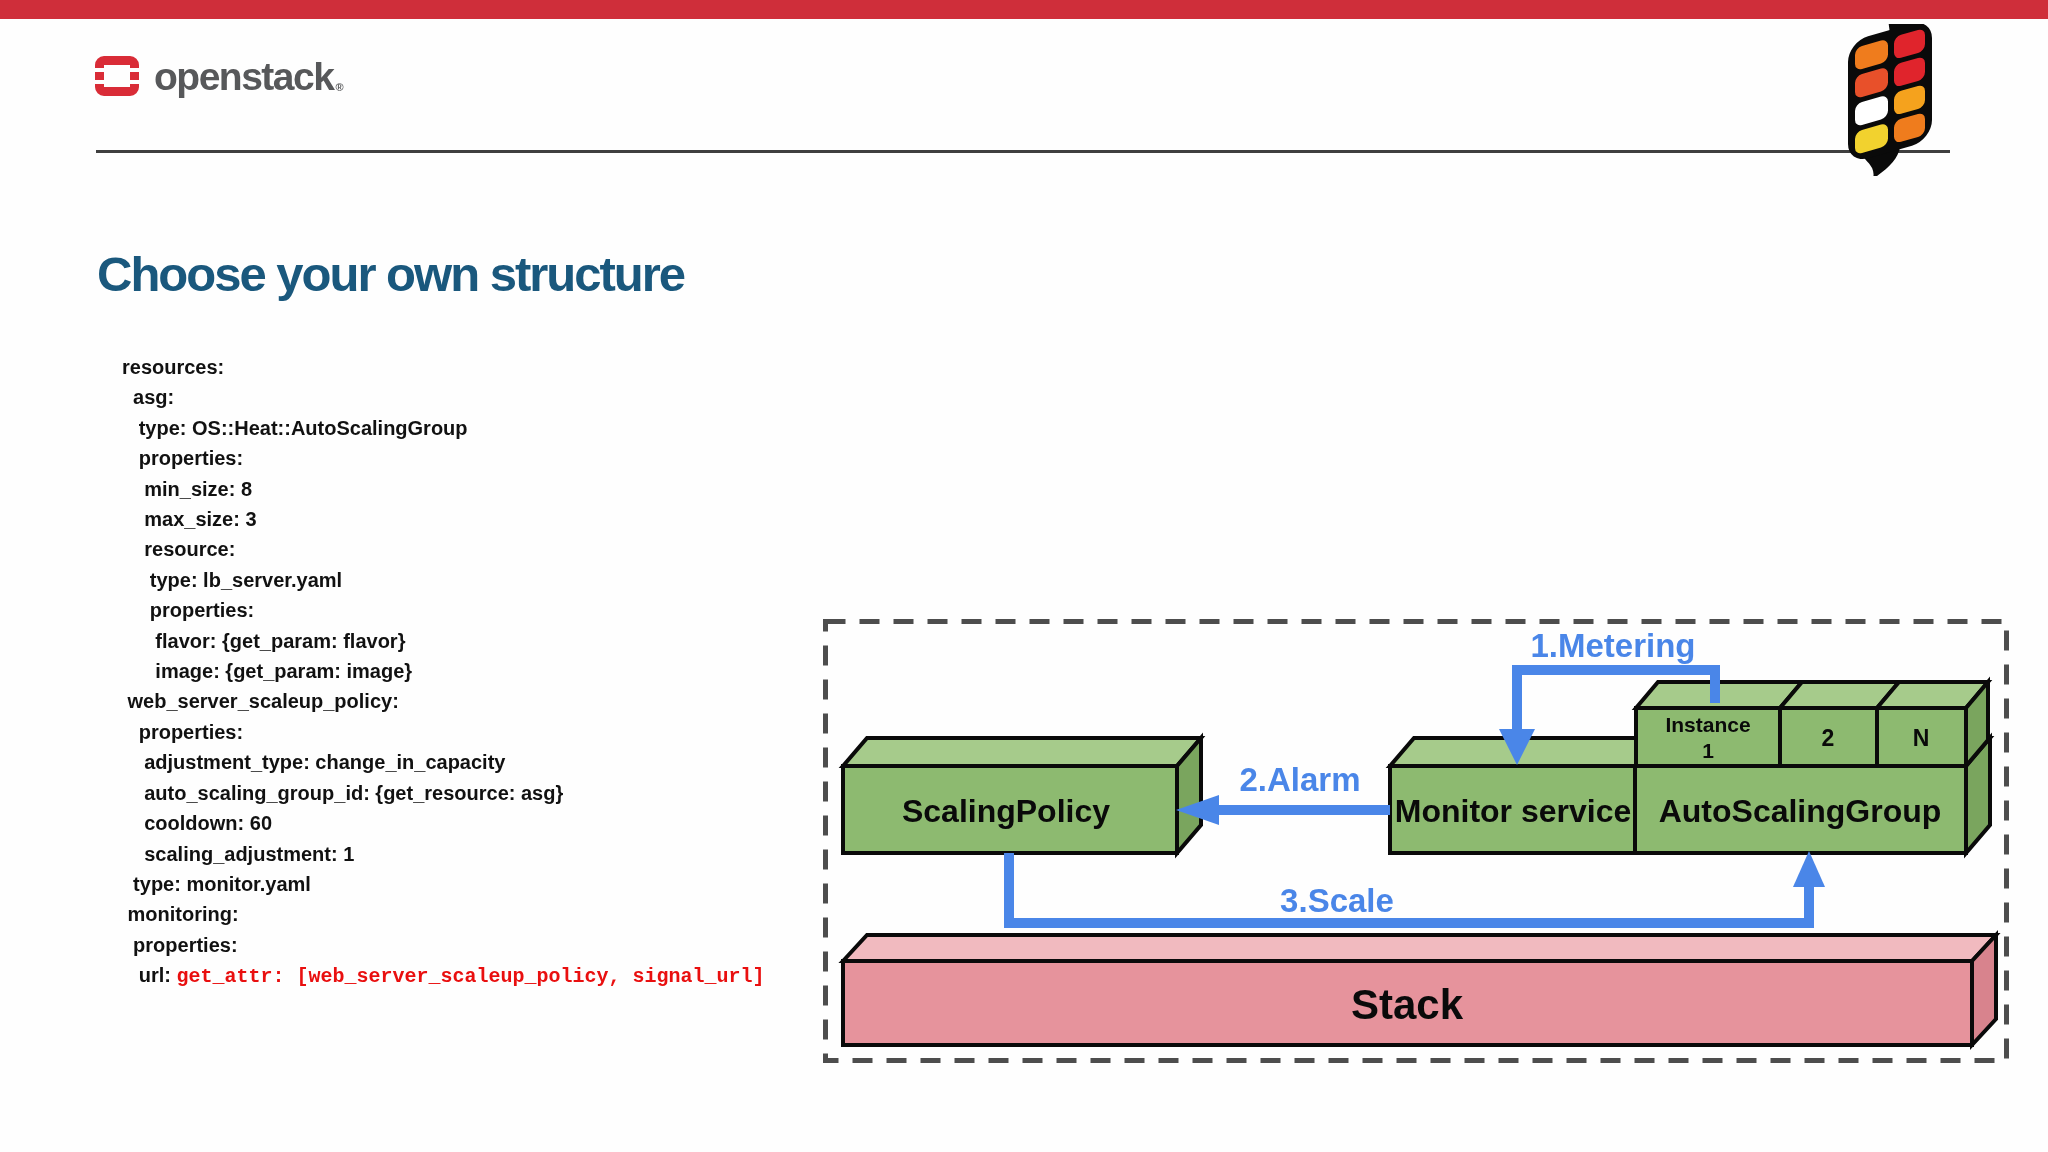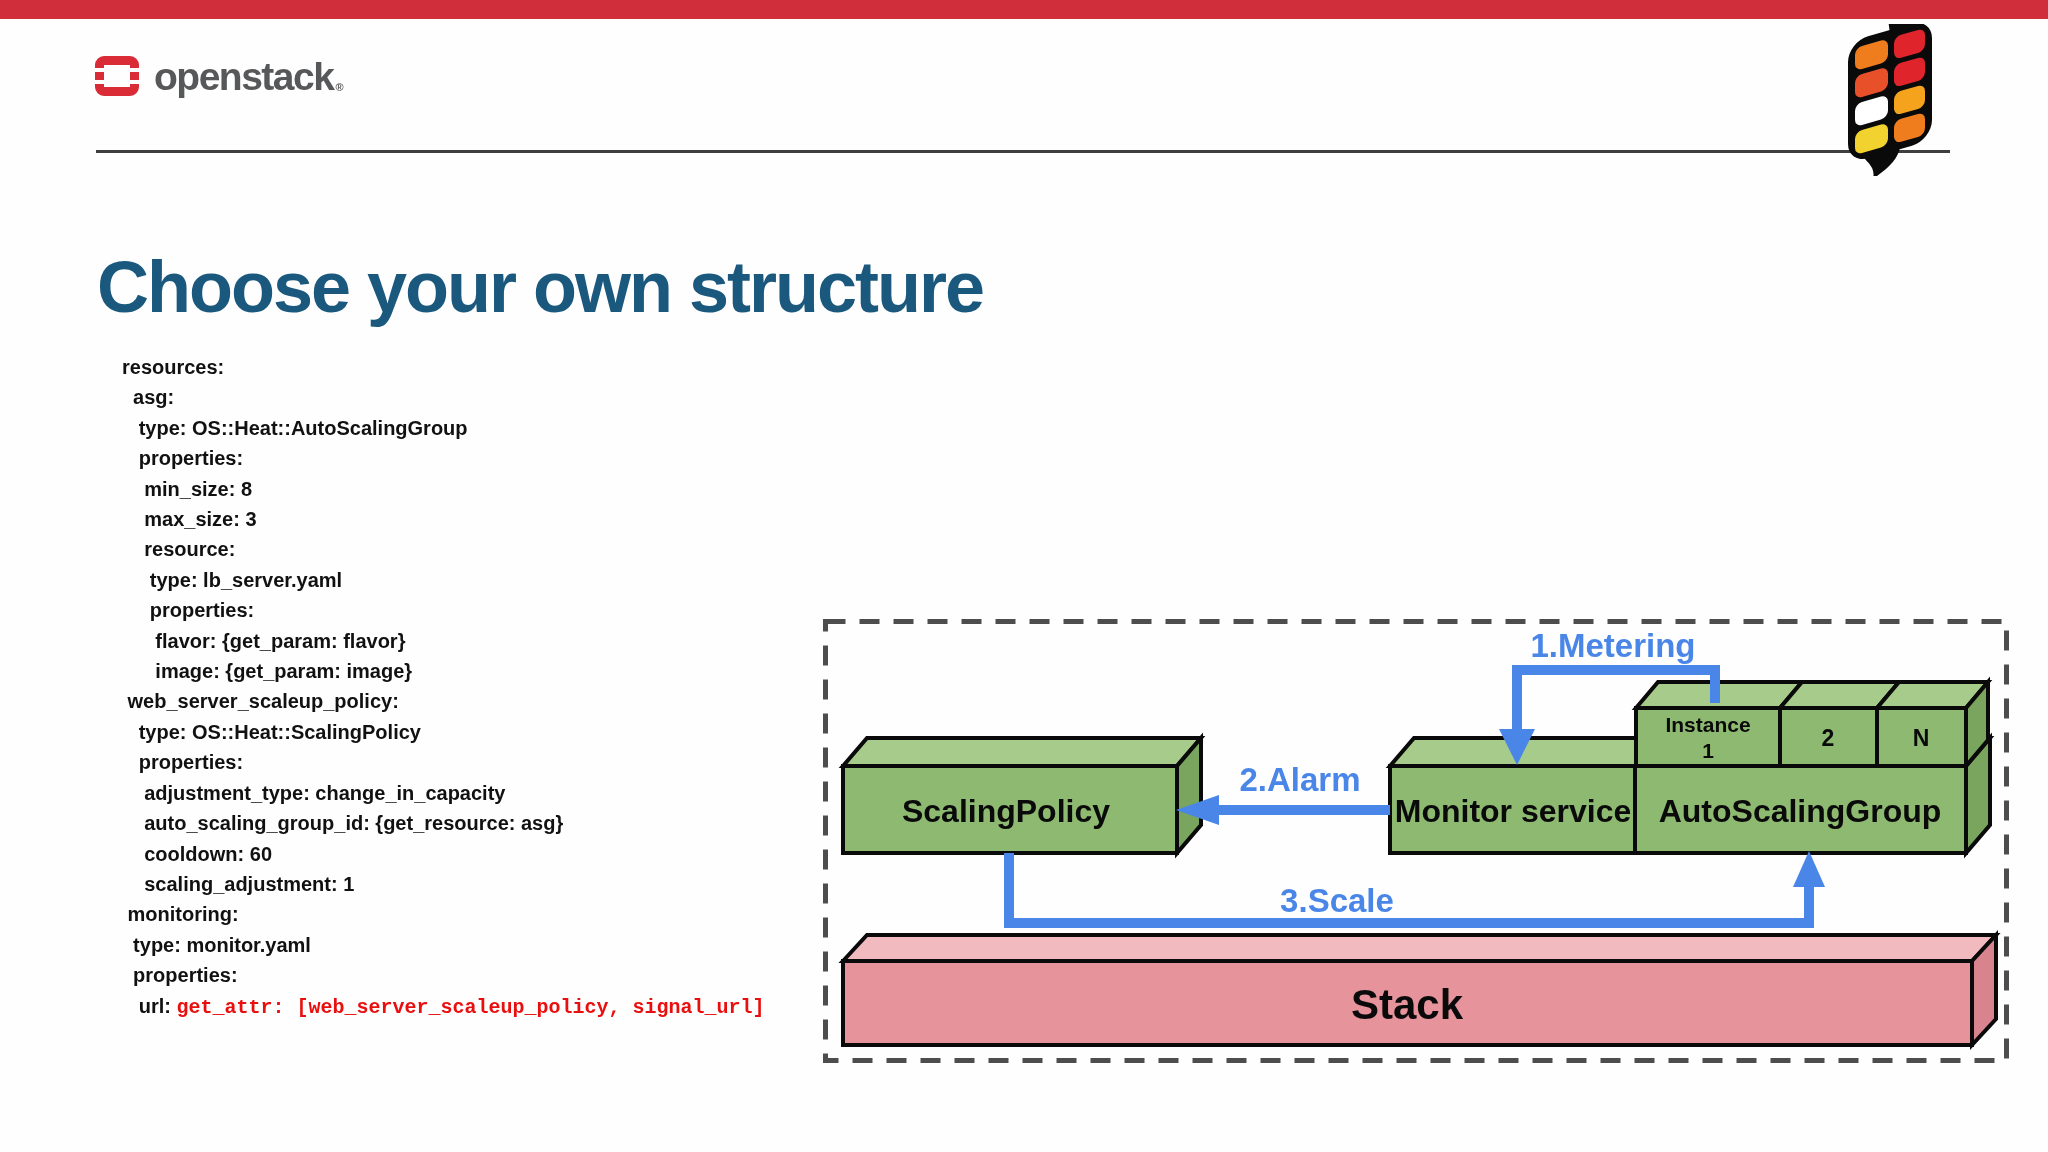--- a/index.html
+++ b/index.html
@@ -16,21 +16,21 @@
   .os-gap{position:absolute;width:9px;height:4px;background:#fefefe;}
   .os-gap.l1{left:0;top:12px;} .os-gap.l2{left:0;top:24px;}
   .os-gap.r1{right:0;top:12px;} .os-gap.r2{right:0;top:24px;}
   .brand-text{font-size:39px;color:var(--brand-text);letter-spacing:-1.5px;line-height:1;display:flex;align-items:flex-end;}
   .brand-reg{font-size:11px;margin-left:2px;margin-bottom:3px;letter-spacing:0;}
   
   .rule{position:absolute;left:96px;top:150px;width:1854px;height:3px;background:var(--rule);}
   
   .flame{position:absolute;left:1836px;top:24px;}
   
-  .page-title{position:absolute;left:97px;top:248px;font-size:72px;letter-spacing:-2px;color:var(--title);line-height:1.1;}
+  .page-title{position:absolute;left:97px;top:248px;font-size:49px;letter-spacing:-2px;color:var(--title);line-height:1.1;}
   
   .code{position:absolute;left:122px;top:352px;font-size:20px;line-height:30.4px;color:var(--code-text);}
   .code-line{white-space:pre;}
   .code-red{color:var(--code-red);font-family:Liberation Mono, monospace;}
   
   .diagram{position:absolute;left:823px;top:619px;}
   .diagram text{font-family:"Liberation Sans", sans-serif;font-weight:bold;}
 </style>
 </head>
 <body>
@@ -79,28 +79,27 @@
       <div class="code-line">   type: OS::Heat::AutoScalingGroup</div>
       <div class="code-line">   properties:</div>
       <div class="code-line">    min_size: 8</div>
       <div class="code-line">    max_size: 3</div>
       <div class="code-line">    resource:</div>
       <div class="code-line">     type: lb_server.yaml</div>
       <div class="code-line">     properties:</div>
       <div class="code-line">      flavor: {get_param: flavor}</div>
       <div class="code-line">      image: {get_param: image}</div>
       <div class="code-line"> web_server_scaleup_policy:</div>
-      <div class="code-line">   type: OS::Heat::ScalingPolicy</div>
       <div class="code-line">   properties:</div>
       <div class="code-line">    adjustment_type: change_in_capacity</div>
       <div class="code-line">    auto_scaling_group_id: {get_resource: asg}</div>
       <div class="code-line">    cooldown: 60</div>
       <div class="code-line">    scaling_adjustment: 1</div>
+      <div class="code-line">  type: monitor.yaml</div>
       <div class="code-line"> monitoring:</div>
-      <div class="code-line">  type: monitor.yaml</div>
       <div class="code-line">  properties:</div>
       <div class="code-line"><span>   url: </span><span class="code-red">get_attr: [web_server_scaleup_policy, signal_url]</span></div>
     </div>
 
   <svg class="diagram" width="1186" height="444" viewBox="0 0 1186 444">
 
     <rect x="2.5" y="2.5" width="1181" height="439" fill="none" stroke="var(--dashed-border)" stroke-width="5" stroke-dasharray="20 14"></rect>
 
     <g stroke="var(--outline-black)" stroke-width="4" stroke-linejoin="miter">
       <polygon points="20,342 44,316 1173,316 1149,342" fill="var(--pink-top)"></polygon>

